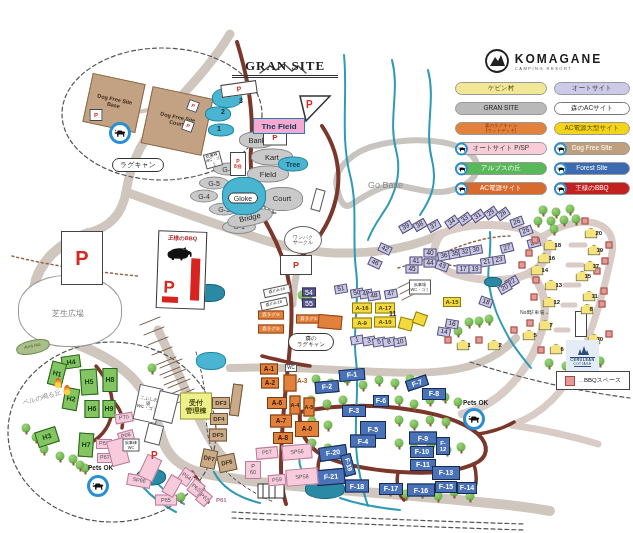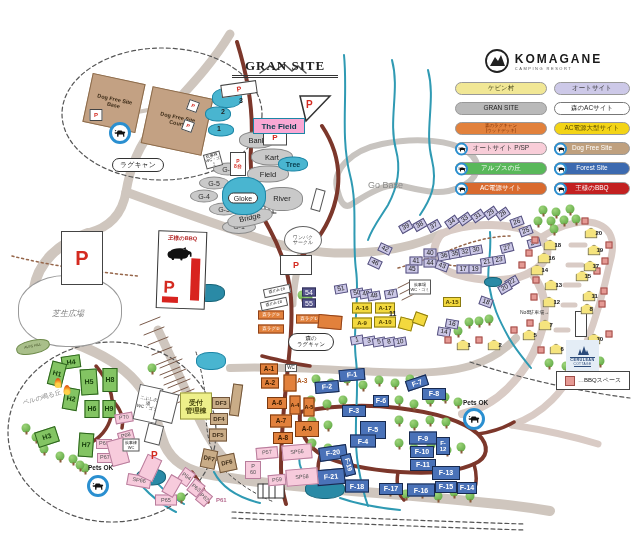--- a/index.html
+++ b/index.html
@@ -26,21 +26,21 @@
   .t-ell{background:#fff;border:1px solid #666;border-radius:50%;color:#444;font-size:5px;}
   .t-ob{background:#e2813c;border:1px solid #90421a;color:#fff;font-size:4.5px;}
   .t-pill{background:#fff;border:1px solid #333;border-radius:10px;color:#222;font-size:7px;}
   .t-recep{background:#eef08a;border:1px solid #9a9a40;color:#4a4a10;font-size:7px;font-weight:bold;}
   .t-hill{background:#a9bf8a;border:1px solid #6d8a4a;border-radius:45%;color:#3c4a22;font-size:3.5px;}
   .t-tan{background:#c3a183;border:1px solid #8a6a4a;color:#3d2c18;font-size:5.5px;font-weight:bold;}
   .t-grass{background:#fff;border:1px solid #999;border-radius:46%;}
   .lbl{position:absolute;z-index:5;white-space:pre-line;line-height:1;transform-origin:left top;}
   .l-num{font-size:7px;color:#222;font-weight:bold;}
   .l-gok{font-size:9px;color:#8a8a88;}
-  .l-area{font-size:8px;color:#777;font-style:italic;}
+  .l-area{font-size:8px;color:#777;}
   .l-slope{font-size:6.5px;color:#888;}
   .l-pets{font-size:6.5px;color:#222;font-weight:bold;}
   .l-tiny{font-size:5px;color:#333;}
   .l-aclbl{font-size:6.5px;color:#b05a20;font-weight:bold;}
   .l-pnk{font-size:6px;color:#b56a8e;font-weight:bold;}
   .l-redp{font-size:10px;color:#d42a20;font-weight:bold;}
   .park{position:absolute;background:#fff;border:1.2px solid #444;color:#d42a20;font-weight:bold;
         display:flex;align-items:center;justify-content:center;text-align:center;white-space:pre-line;line-height:1;z-index:4;}
   .tree{position:absolute;width:9px;height:9px;border-radius:50%;z-index:2;
         background:radial-gradient(circle at 35% 30%,#9ed47a,#55a23c);transform:translate(-50%,-50%);}
@@ -162,21 +162,21 @@
       <div class="s t-tan" style="left: 177px; top: 121px; width: 62px; height: 58px; transform: translate(-50%, -50%) rotate(12deg); font-size: 5.5px;">Dog Free Site
 Court</div>
       <div class="s t-ge" style="left: 228px; top: 169px; width: 30px; height: 13px; transform: translate(-50%, -50%);">G-2</div>
       <div class="s t-ge" style="left: 214px; top: 183px; width: 30px; height: 13px; transform: translate(-50%, -50%);">G-5</div>
       <div class="s t-ge" style="left: 204px; top: 196px; width: 28px; height: 13px; transform: translate(-50%, -50%);">G-4</div>
       <div class="s t-ge" style="left: 224px; top: 209px; width: 30px; height: 13px; transform: translate(-50%, -50%);">G-3</div>
       <div class="s t-ge" style="left: 239px; top: 227px; width: 34px; height: 14px; transform: translate(-50%, -50%);">G-1</div>
       <div class="s t-gb" style="left: 257px; top: 140px; width: 36px; height: 17px; transform: translate(-50%, -50%);">Bank</div>
       <div class="s t-gb" style="left: 272px; top: 157px; width: 42px; height: 17px; transform: translate(-50%, -50%);">Kart</div>
       <div class="s t-gb" style="left: 268px; top: 174px; width: 42px; height: 17px; transform: translate(-50%, -50%);">Field</div>
-      <div class="s t-gb" style="left: 282px; top: 199px; width: 42px; height: 24px; transform: translate(-50%, -50%);">River</div>
+      <div class="s t-gb" style="left: 282px; top: 199px; width: 42px; height: 24px; transform: translate(-50%, -50%);">Court</div>
       <div class="s t-gb" style="left: 250px; top: 218px; width: 46px; height: 16px; transform: translate(-50%, -50%) rotate(-12deg);">Bridge</div>
       <div class="s t-pond" style="left: 227px; top: 98px; width: 30px; height: 20px; transform: translate(-50%, -50%);"></div>
       <div class="s t-pond" style="left: 218px; top: 114px; width: 26px; height: 15px; transform: translate(-50%, -50%);"></div>
       <div class="s t-pond" style="left: 221px; top: 130px; width: 26px; height: 13px; transform: translate(-50%, -50%);"></div>
       <div class="s t-pond" style="left: 293px; top: 164px; width: 30px; height: 15px; transform: translate(-50%, -50%); font-size: 7px;">Tree</div>
       <div class="s t-pond" style="left: 244px; top: 196px; width: 44px; height: 38px; transform: translate(-50%, -50%);"></div>
       <div class="s t-pondd" style="left: 209px; top: 293px; width: 32px; height: 18px; transform: translate(-50%, -50%);"></div>
       <div class="s t-pond" style="left: 211px; top: 361px; width: 30px; height: 18px; transform: translate(-50%, -50%);"></div>
       <div class="s t-pondd" style="left: 151px; top: 477px; width: 30px; height: 17px; transform: translate(-50%, -50%);"></div>
       <div class="s t-pondd" style="left: 325px; top: 489px; width: 40px; height: 20px; transform: translate(-50%, -50%);"></div>

